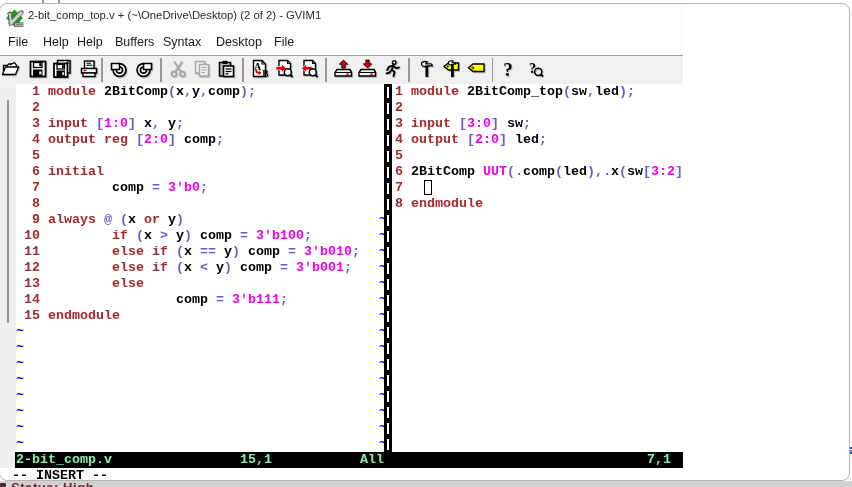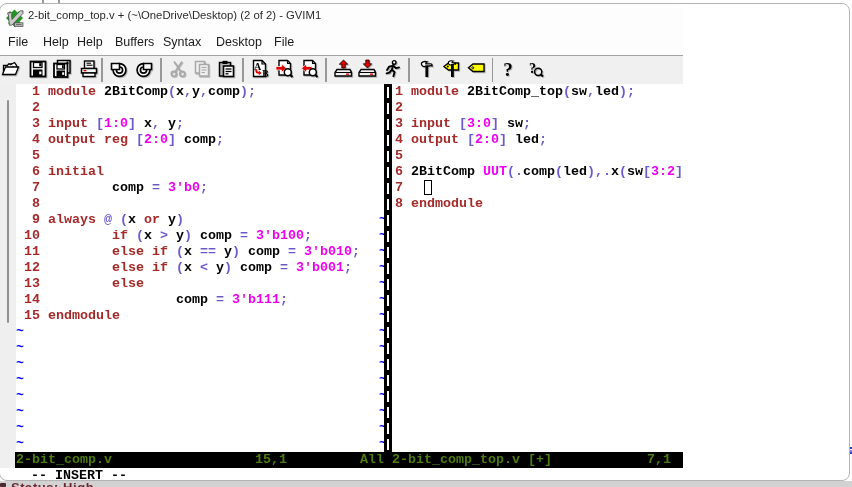--- a/index.html
+++ b/index.html
@@ -32,22 +32,22 @@
   font-size:13.333px; line-height:16px; color:#000; white-space:pre; }
 .k { color:#a52a2a; }
 .s { color:#6a5acd; }
 .c { color:#f000f0; }
 .t { color:#0000ff; }
 #vsep { position:absolute; left:384px; top:81px; width:8px; height:368px; background:#000; }
 #vsep .d { position:absolute; left:2.5px; top:0; width:2.5px; height:368px;
   background:repeating-linear-gradient(to bottom,transparent 0 3px,#fff 3px 14px,transparent 14px 16px); }
 #cursor { position:absolute; left:423.5px; top:176.5px; width:8.5px; height:15.5px; border:1.5px solid #000; }
 #status { position:absolute; left:15px; top:448.5px; width:818px; height:16.5px; background:#000; }
-#status span { position:absolute; top:0.5px; font:bold 13.333px/16px "Liberation Mono",monospace; color:#4d7c0f; white-space:pre; }
-#cmdline { position:absolute; left:31px; top:464.5px; font:bold 13.333px/16px "Liberation Mono",monospace; color:#000; white-space:pre; }
+#status span { position:absolute; top:0.5px; font:bold 13.333px/16px "Liberation Mono",monospace; color:#86efac; white-space:pre; }
+#cmdline { position:absolute; left:12px; top:464.5px; font:bold 13.333px/16px "Liberation Mono",monospace; color:#000; white-space:pre; }
 #bluebit,#bluebit2 { position:absolute; left:849.5px; width:2.5px; height:2.6px; background:#2247cf; }
 #bluebit { top:446.8px; }
 #bluebit2 { top:451.8px; }
 #bluebit3 { position:absolute; left:850px; top:449.5px; width:2px; height:2px; background:#8a7ae0; }
 </style>
 </head>
 <body>
 <div id="stage">
   <div id="sliver">
     <div class="ico"></div>
@@ -304,23 +304,22 @@
 <span class="t">~</span>
 <span class="t">~</span></pre>
 
     <div id="vsep">
         <div class="d"></div>
       </div>
     <div id="cursor"></div>
 
     <div id="status">
       <span style="left:1px">2-bit_comp.v</span>
-      <span style="left:240px">15,1</span>
+      <span style="left:225px">15,1</span>
       <span style="left:345px">All</span>
-      <span style="left:377px">2-bit_comp_top.v [+]</span>
       <span style="left:632px">7,1</span>
       <span style="left:794px">All</span>
     </div>
     <div id="cmdline">-- INSERT --</div>
   </div>
 
   <div id="winborder"></div>
   <div id="bluebit"></div>
     <div id="bluebit2"></div>
     <div id="bluebit3"></div>

